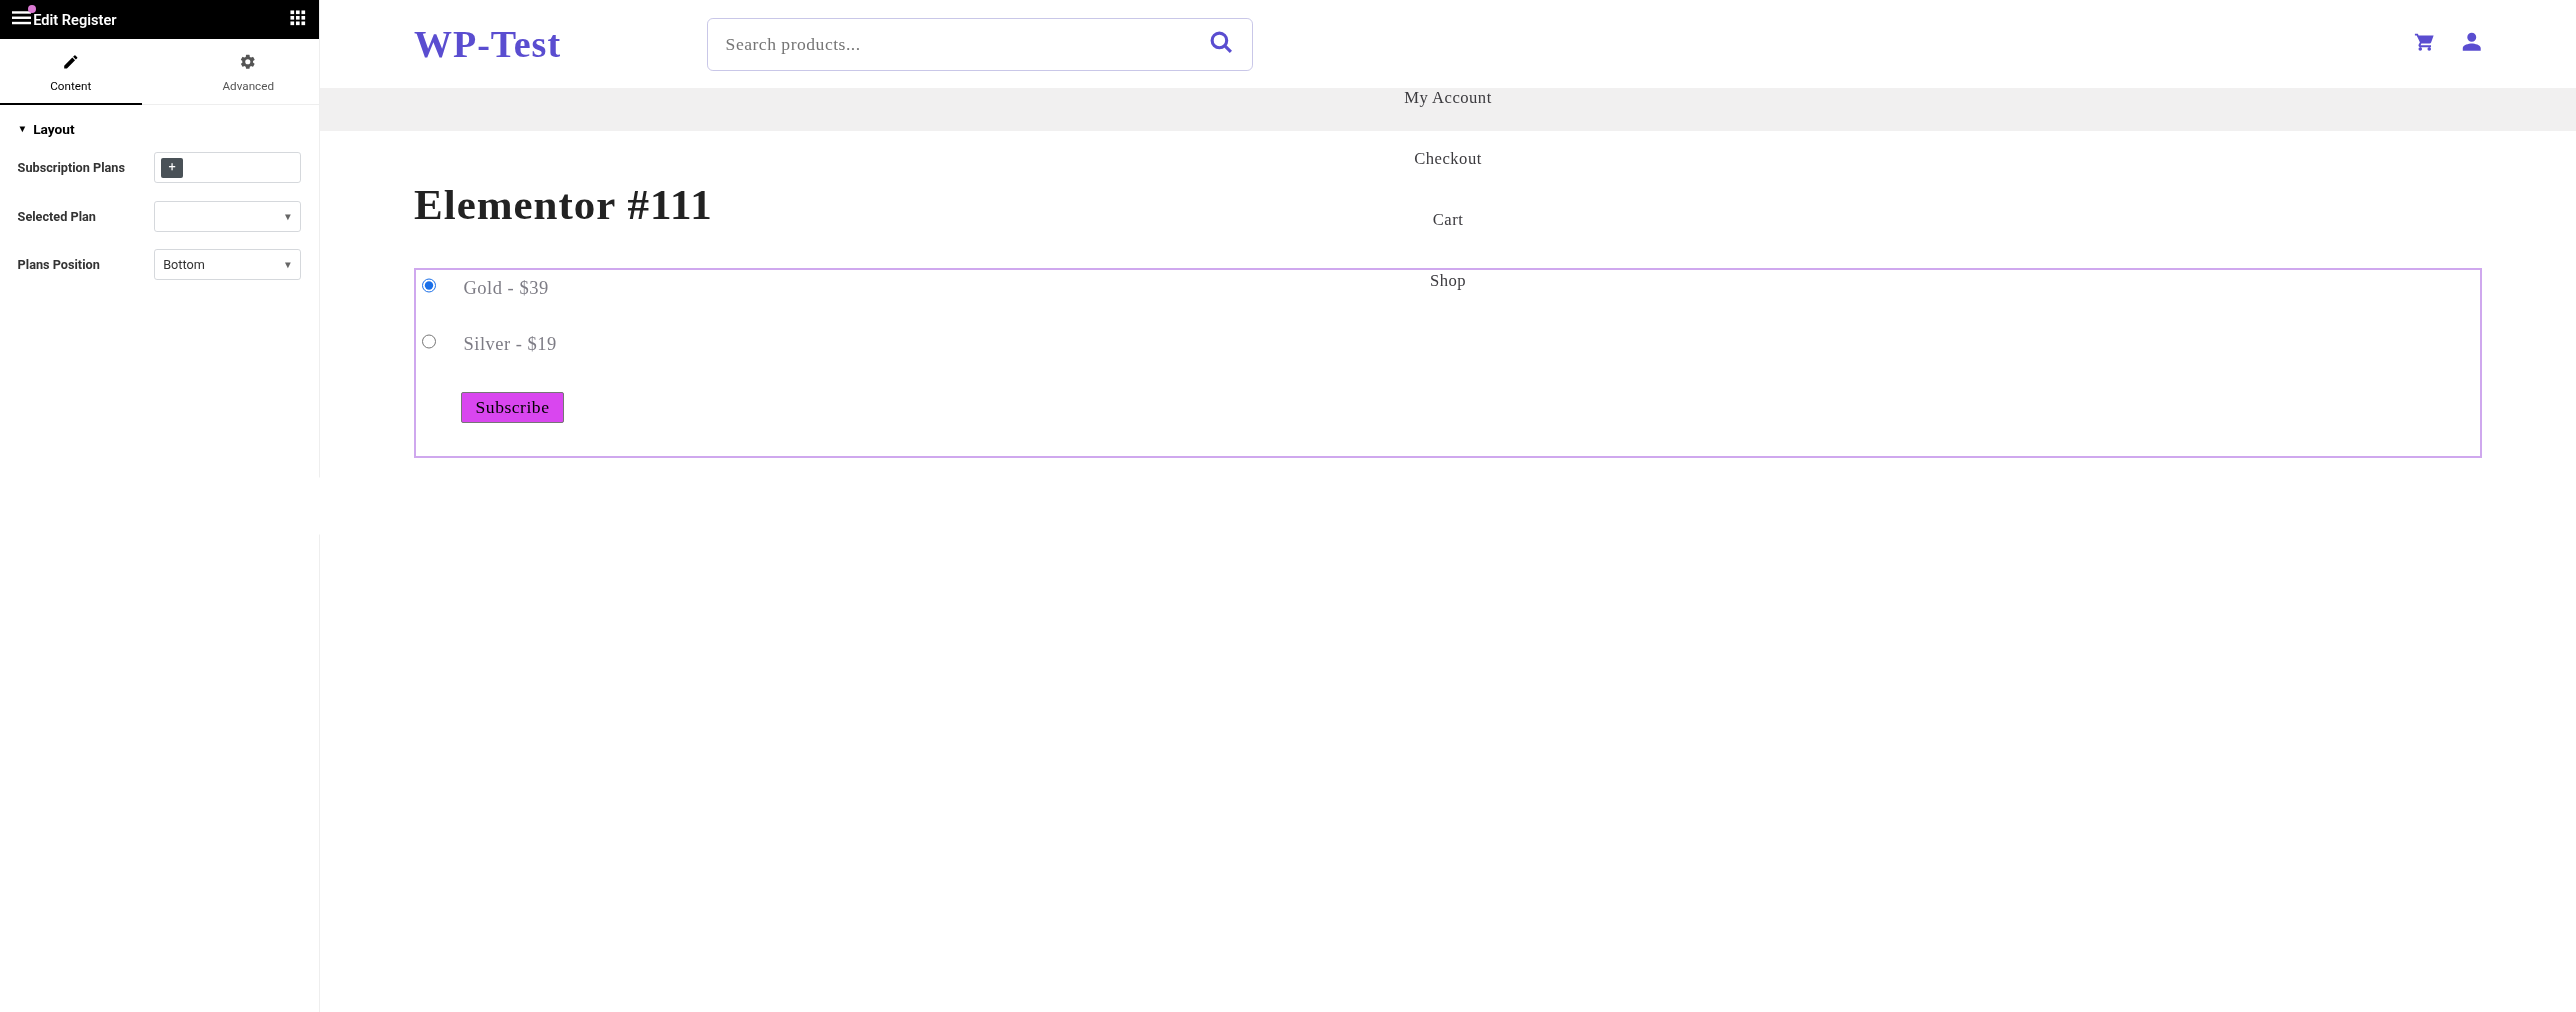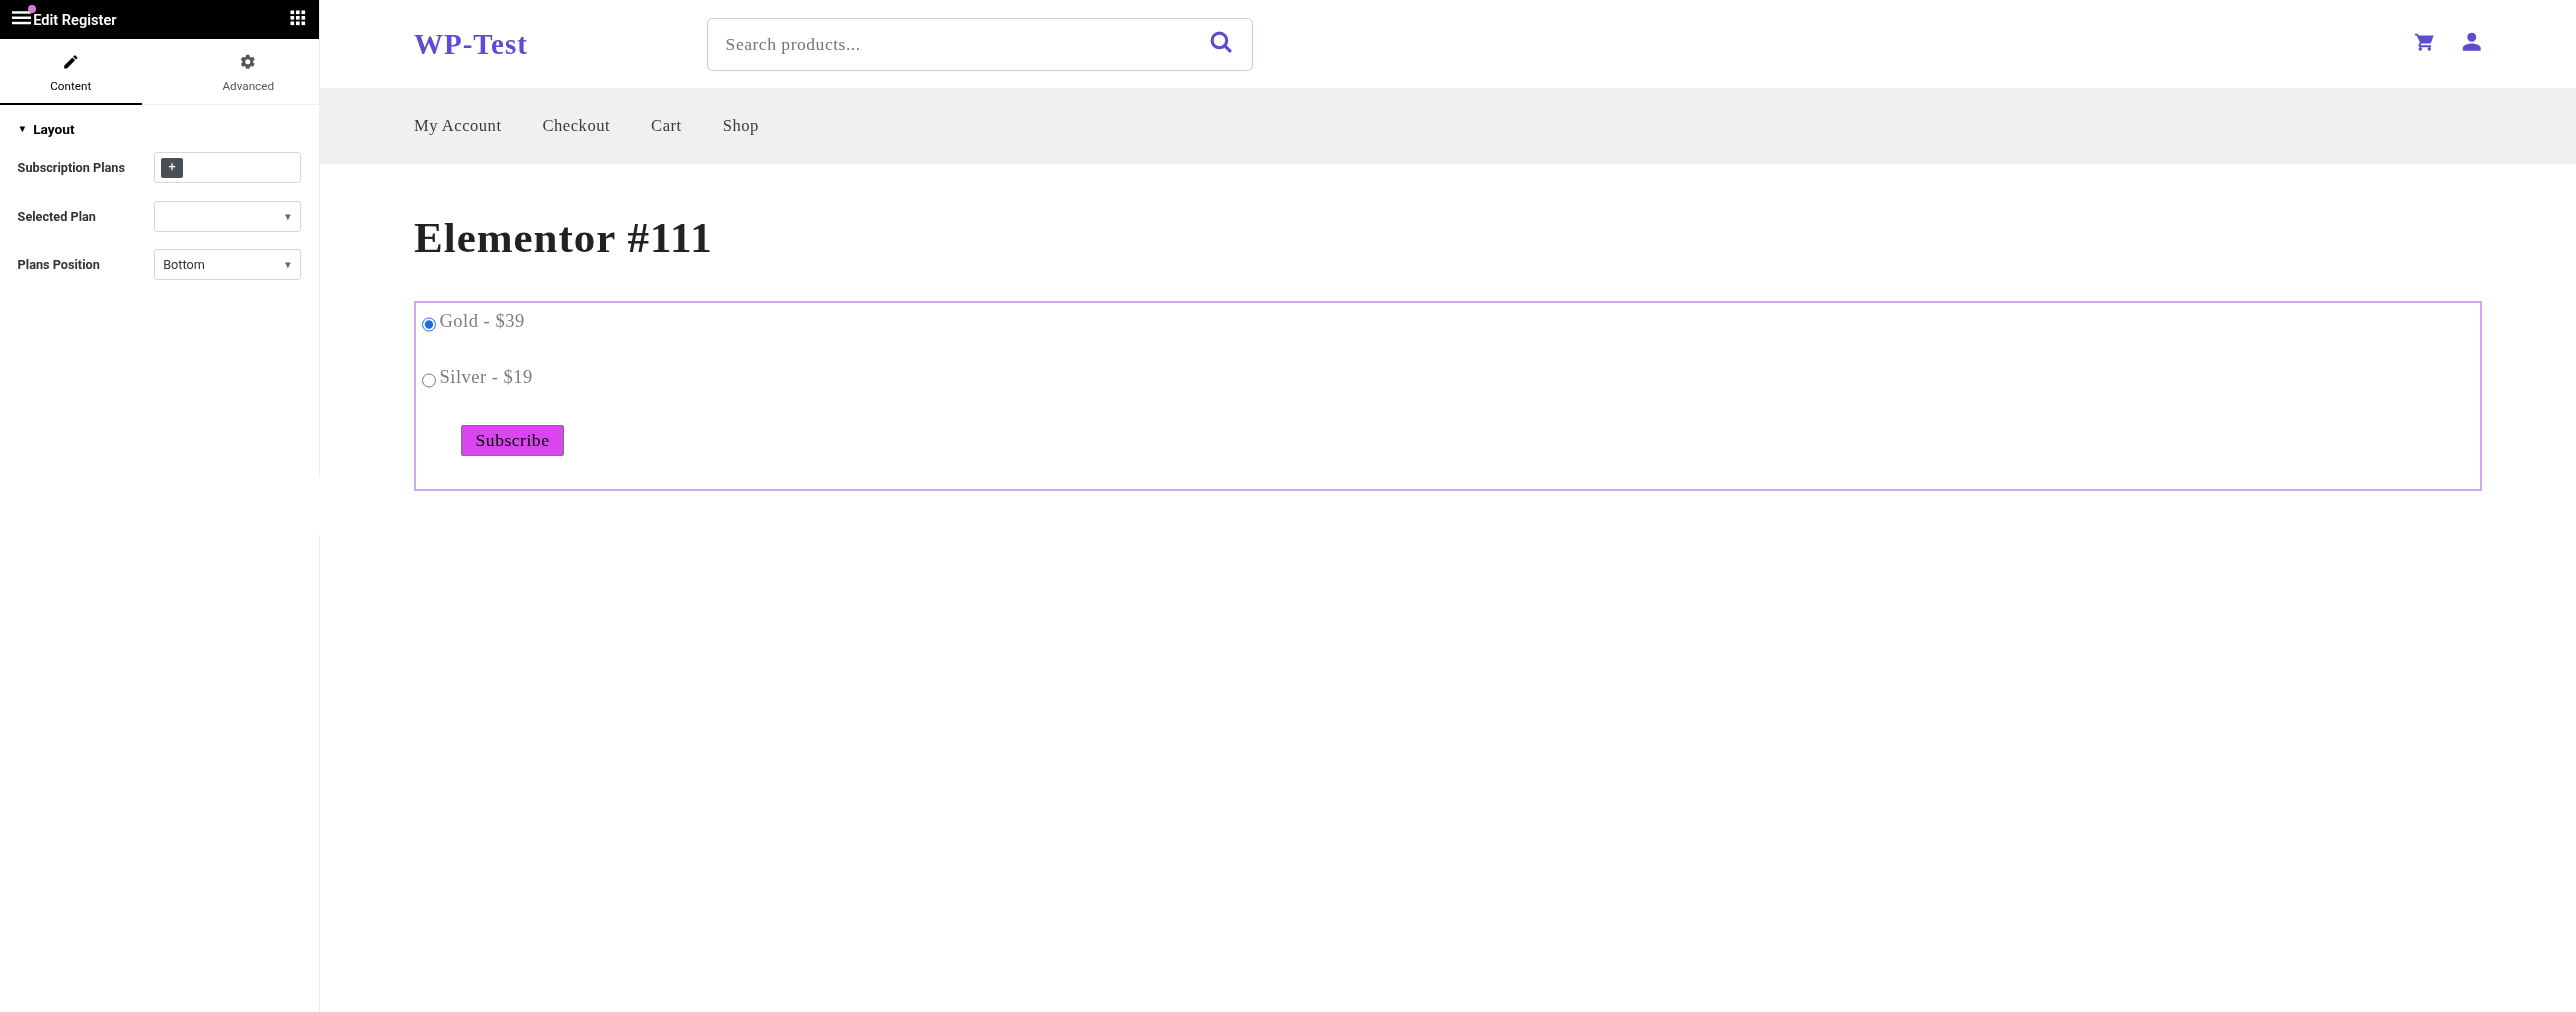--- a/index.html
+++ b/index.html
@@ -189,21 +189,21 @@
   }
 
   .site-topbar {
     display: flex;
     align-items: center;
     padding: 17.6px 94px 17.6px 94px;
     gap: 39px;
   }
   .site-title {
     font-family: Georgia, "Times New Roman", serif;
-    font-size: 29px;
+    font-size: 38px;
     font-weight: 700;
     color: #5a4dd0;
     letter-spacing: 1px;
     white-space: nowrap;
     width: 254px;
   }
   .search-wrap {
     flex: 1;
     display: flex;
   }
@@ -237,26 +237,27 @@
   }
   .topbar-icons svg { width: 21.5px; height: 21.5px; }
 
   .site-nav {
     background: #f1f0f0;
     padding: 0 94px;
   }
   .nav-inner {
     display: flex;
     gap: 41px;
-    height: 76px;
+    height: 43px;
     align-items: center;
     font-family: Georgia, "Times New Roman", serif;
     font-size: 16.6px;
     color: #3b3a3e;
     letter-spacing: 0.5px;
+    flex-direction: column;
   }
   .nav-item { cursor: pointer; }
 
   .content-area {
     padding: 49px 94px;
   }
   .content-area h1 {
     font-family: Georgia, "Times New Roman", serif;
     font-size: 43px;
     font-weight: 700;
@@ -270,22 +271,22 @@
     padding: 5.9px 5.9px 33px 5.9px;
   }
   .plan-list { 
     display: flex; 
     flex-direction: column; 
     gap: 35px; 
     padding-top: 2px;
   }
   .plan-row {
     display: flex;
-    align-items: flex-end;
-    gap: 3px;
+    align-items: flex-start;
+    gap: 27px;
     font-family: Georgia, "Times New Roman", serif;
     font-size: 18.5px;
     color: #7d7c85;
     letter-spacing: 0.5px;
   }
   .plan-row input[type=radio] {
     width: 14.6px; height: 14.6px;
     accent-color: #1a6fe8;
   }
 

